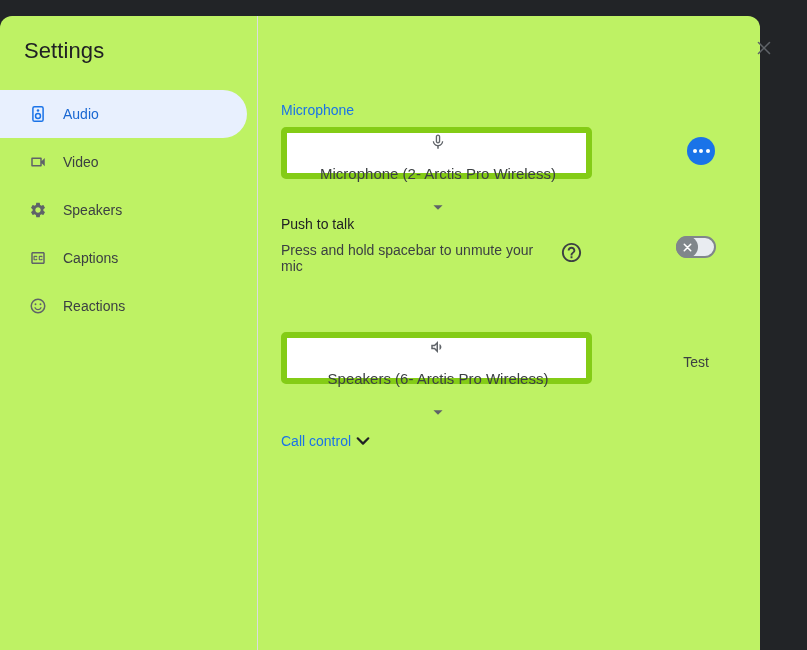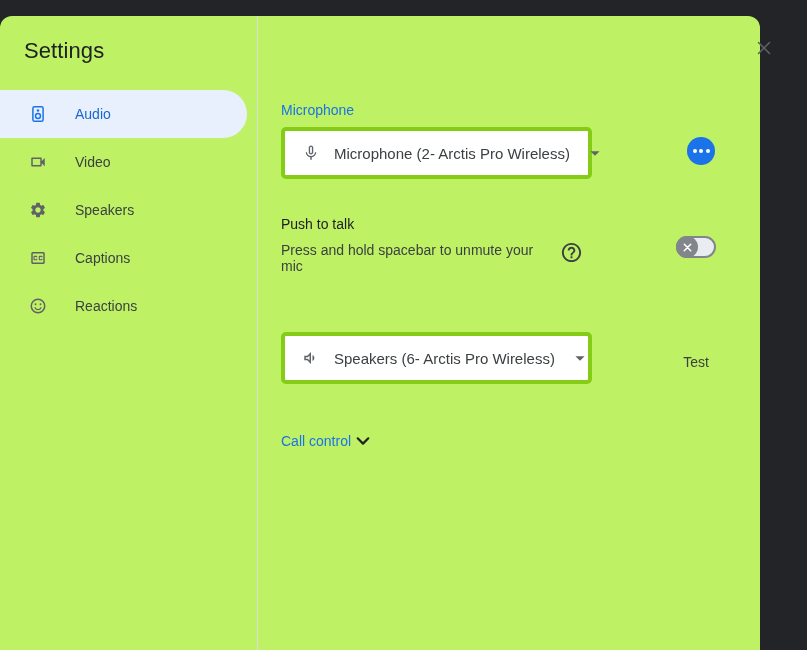--- a/index.html
+++ b/index.html
@@ -17,21 +17,21 @@
   
   .sidebar { position:absolute; left:0; top:0; width:257px; height:100%; }
   .sidebar h1 {
     position:absolute; left:24px; top:22px;
     font-size:22px; font-weight:400; color:#202124; letter-spacing:0.1px;
   }
   .nav { position:absolute; left:0; top:74px; width:100%; }
   .nav-item {
     height:48px; margin-right:10px;
     display:flex; align-items:center;
-    padding-left:29px; gap:28px;
+    padding-left:29px; gap:16px;
     border-radius:0 24px 24px 0;
     font-size:14px; font-weight:500; color:#3c4043;
     cursor:pointer;
   }
   .nav-item .ico { width:18px; height:18px; display:flex; color:#5f6368; flex:none; }
   .nav-item.selected { background:#e8f0fe; color:#1967d2; }
   .nav-item.selected .ico { color:#1a73e8; }
   .divider { position:absolute; left:257px; top:0; width:1px; height:100%; background:#dadce0; }
   
   .content { position:absolute; left:0; top:0; width:800px; height:100%; }
@@ -41,23 +41,23 @@
     display:flex; align-items:center; justify-content:center; color:#5f6368;
   }
   .sec-label {
     position:absolute; left:281px;
     font-size:14px; font-weight:400; color:#1a73e8;
   }
   .lbl-mic { top:86px; }
   .lbl-spk { top:293px;margin-top:32px; }
   .dropdown {
     position:absolute; left:281px; width:311px; height:52px;
-    border:4px solid #84cc16; border-radius:5px; background:#fff;
+    border:6px solid #84cc16; border-radius:5px; background:#fff;
     display:flex; align-items:center; padding:0 14px 0 17px; gap:14px;
-    font-size:15px; color:#3c4043; cursor:pointer;
+    font-size:15px; color:#3c4043; cursor:pointer;flex-direction:column;
   }
   .dd-mic { top:111px; }
   .dd-spk { top:316px; }
   .dropdown .dev-ico { width:18px; height:18px; display:flex; color:#5f6368; flex:none; }
   .dropdown .dd-value { flex:1; white-space:nowrap; }
   .dropdown .caret { width:22px; height:22px; display:flex; color:#5f6368; flex:none; }
   .dots-btn {
     position:absolute; left:687px; top:121px; width:28px; height:28px;
     border:none; border-radius:50%; background:#1a73e8; cursor:pointer;
     display:flex; align-items:center; justify-content:center; gap:2.5px;

